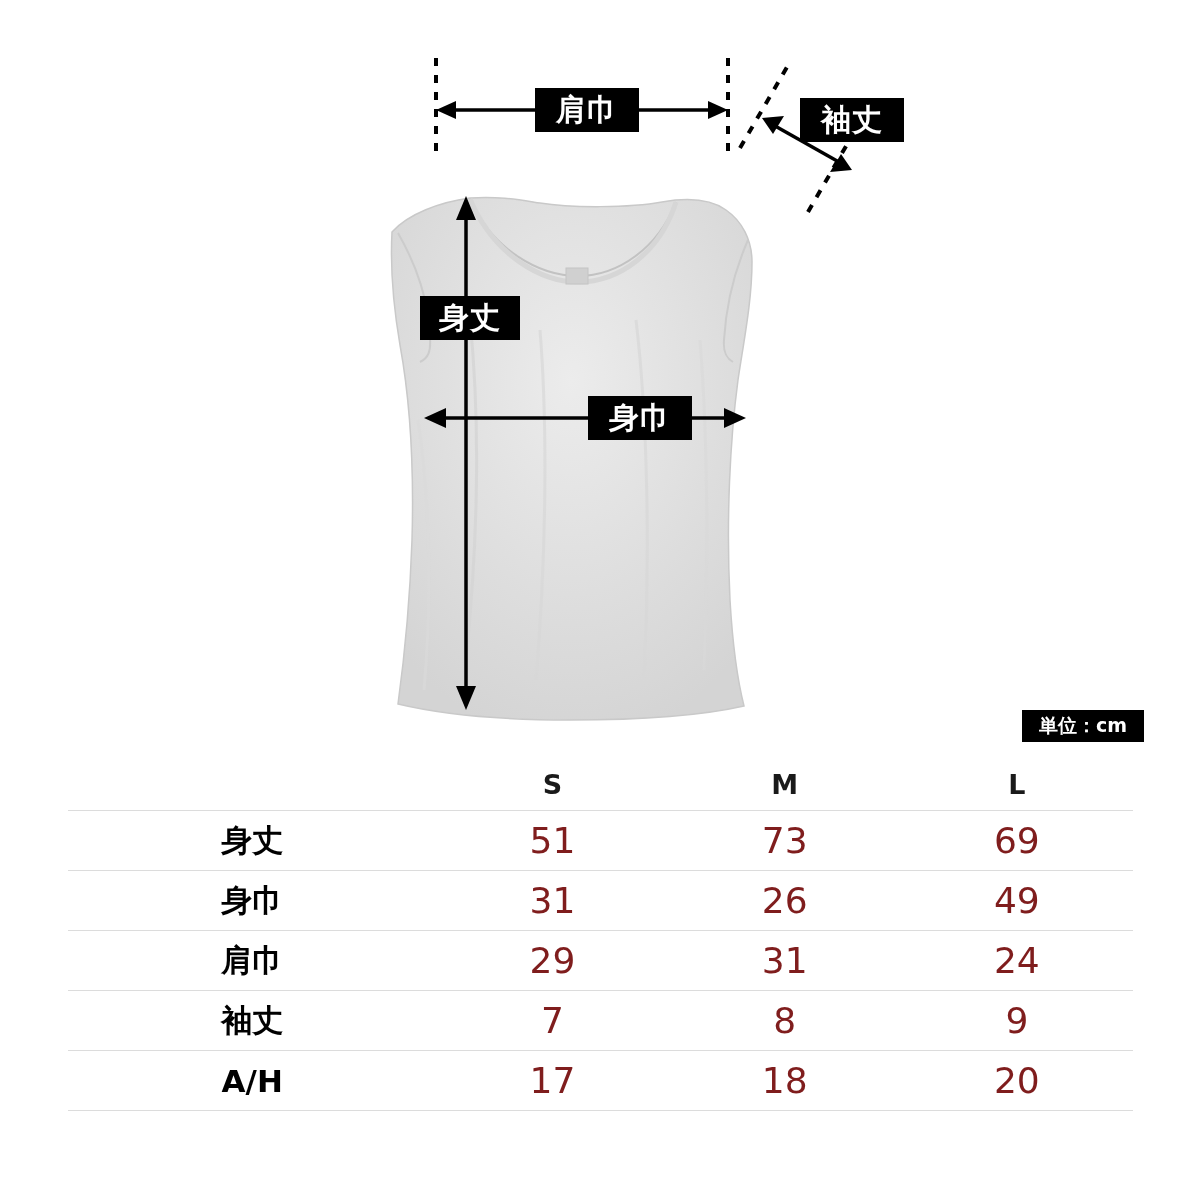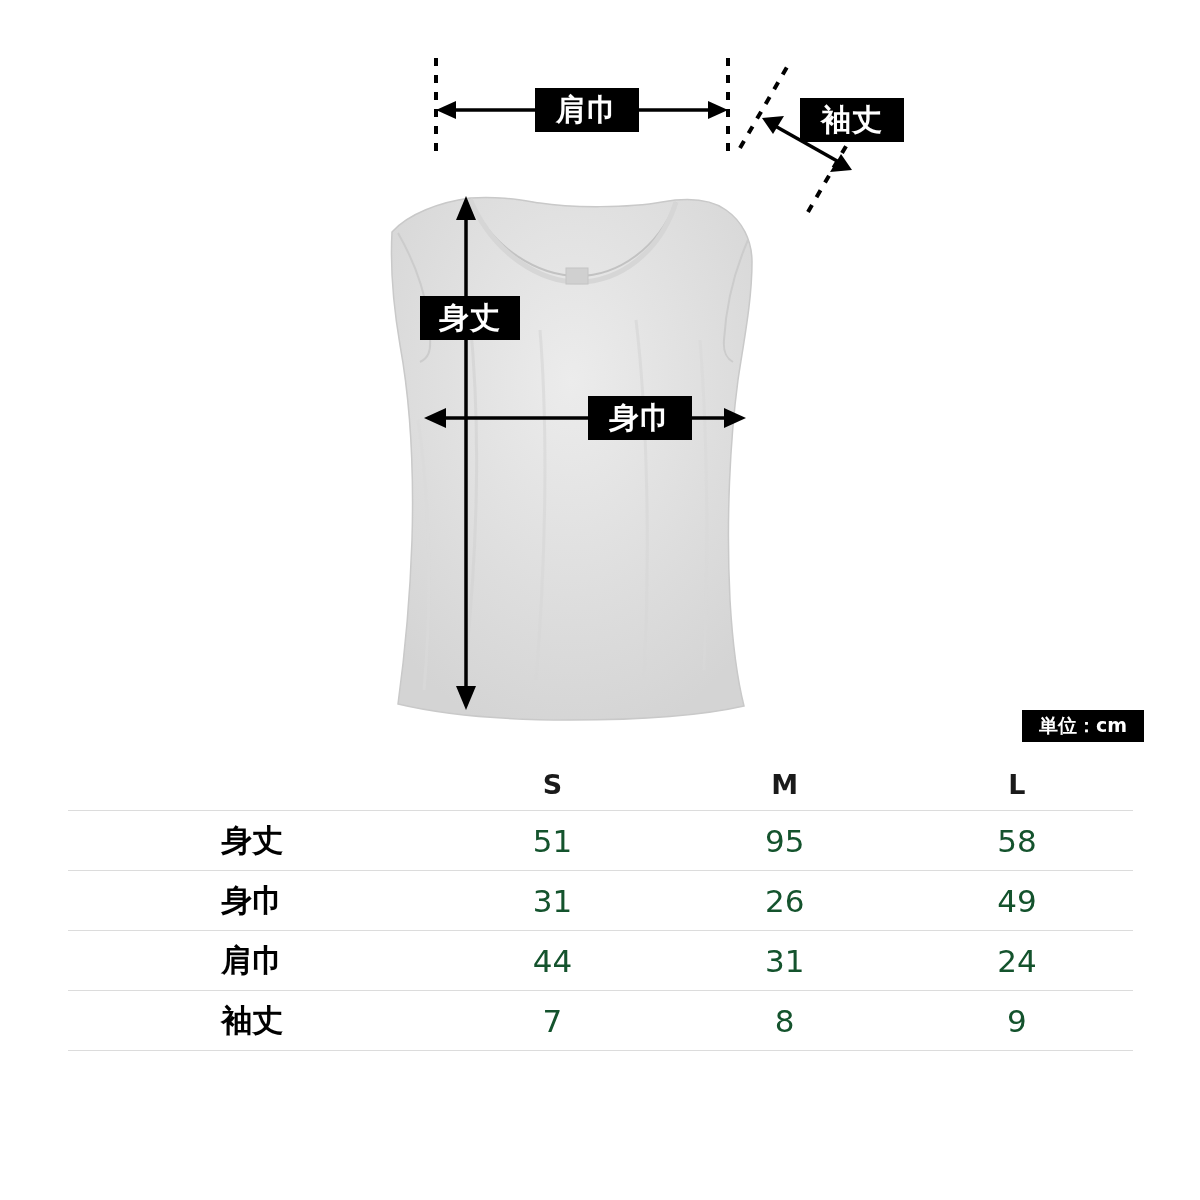--- a/index.html
+++ b/index.html
@@ -80,22 +80,22 @@
     border-bottom: 1px solid #dcdcdc;
   }
   #size-table td.rowhead {
     font-size: 31px;
     font-weight: bold;
     width: 330px;
     text-align: center;
     color: #000;
   }
   #size-table td.val {
-    font-size: 31px;
-    color: #14532d;
+    font-size: 36px;
+    color: #7f1d1d;
     width: 208px;
   }
 </style>
 </head>
 <body>
 
 <div id="diagram">
 
   <svg class="garment-svg" width="1200" height="750" viewBox="0 0 1200 750">
     <defs>
@@ -181,35 +181,41 @@
       <th style="width:330px;"></th>
       <th>S</th>
       <th>M</th>
       <th>L</th>
     </tr>
   </thead>
   <tbody>
     <tr>
       <td class="rowhead">身丈</td>
       <td class="val">51</td>
-      <td class="val">95</td>
-      <td class="val">58</td>
+      <td class="val">73</td>
+      <td class="val">69</td>
     </tr>
     <tr>
       <td class="rowhead">身巾</td>
       <td class="val">31</td>
       <td class="val">26</td>
       <td class="val">49</td>
     </tr>
     <tr>
       <td class="rowhead">肩巾</td>
-      <td class="val">44</td>
+      <td class="val">29</td>
       <td class="val">31</td>
       <td class="val">24</td>
     </tr>
     <tr>
       <td class="rowhead">袖丈</td>
       <td class="val">7</td>
       <td class="val">8</td>
       <td class="val">9</td>
     </tr>
+    <tr>
+      <td class="rowhead">A/H</td>
+      <td class="val">17</td>
+      <td class="val">18</td>
+      <td class="val">20</td>
+    </tr>
   </tbody>
 </table>
 
 </body></html>

